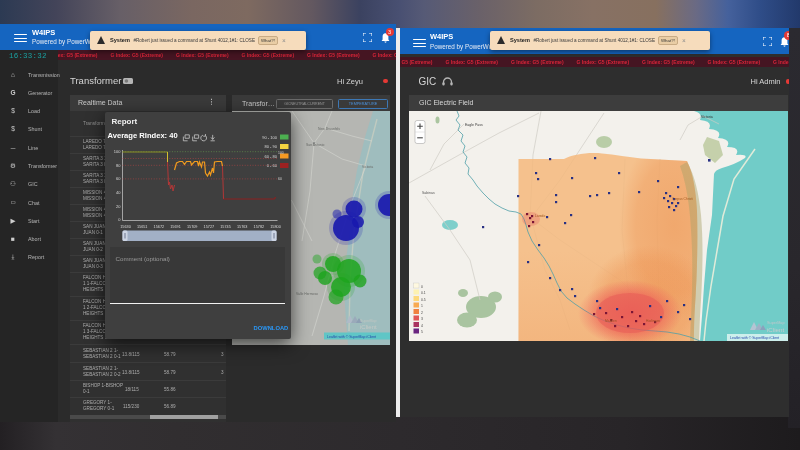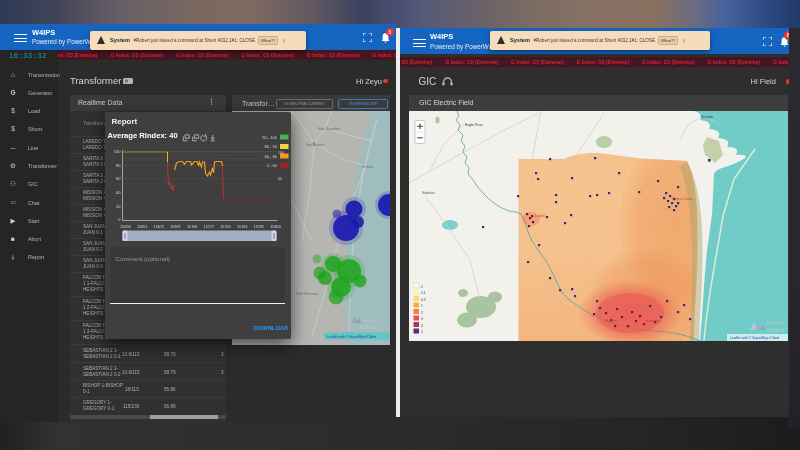--- a/index.html
+++ b/index.html
@@ -67,21 +67,21 @@
   <div class="navi" style="top:211px">■</div>
     <div class="navl" style="left:28px;top:212px">Abort</div>
   <div class="navi" style="top:229px">⤓</div>
     <div class="navl" style="left:28px;top:230px">Report</div>
 
   <div class="a" style="left:70px;top:51px;color:#d6d6d6;font-size:9.5px">Transformer</div>
   <svg class="a" style="left:123px;top:53px" width="10" height="8" viewBox="0 0 10 8">
       <rect x="0" y="1" width="10" height="6" rx="1.5" fill="#b5b5b5"></rect>
       <circle cx="3.4" cy="4" r="1.8" fill="#7a7a7a"></circle>
     </svg>
-  <div class="a" style="left:356px;top:52.5px;color:#d6d6d6;font-size:7.5px">Hi Zeyu</div>
+  <div class="a" style="left:337px;top:52.5px;color:#d6d6d6;font-size:7.5px">Hi Zeyu</div>
   <div class="a" style="left:383px;top:54.5px;width:4.5px;height:4.5px;border-radius:3px;background:#e53935"></div>
 
   <div class="card" style="left:70px;top:71px;width:156px;height:348px">
     <div class="chead"></div>
     <div class="a" style="left:8px;top:4px;color:#c9c9c9;font-size:7px">Realtime Data</div>
     <div class="a" style="left:138px;top:3px;color:#bbb;font-size:7px;font-weight:bold">⋮</div>
     <div class="a" style="left:13px;top:26px;color:#8f8f8f;font-size:4.8px">Transformer</div>
     <div class="sep" style="top:41px"></div>
     <div class="row2" style="top:44px">LAREDO 7 1-<br>LAREDO 7 0-1</div>
     <div class="sep" style="top:58px"></div>
@@ -272,21 +272,21 @@
       <path d="M5.5,1.2 C3.4,1.2 2.6,2.8 2.6,4.6 L2.6,7.6 L1.6,9 L9.4,9 L8.4,7.6 L8.4,4.6 C8.4,2.8 7.6,1.2 5.5,1.2 Z M4.4,9.6 a1.1,1.1 0 0 0 2.2,0" fill="#fff"></path>
     </svg>
   <div class="a" style="left:384.5px;top:3px;width:8.5px;height:8.5px;border-radius:4.5px;background:#e53935;color:#fff;font-size:5.5px;text-align:center;line-height:8.5px">8</div>
   <div class="tick" style="left:0;top:28.5px;width:389px;height:10px"><span style="margin-left:-19.5px">G Index: G5 (Extreme)</span><span>G Index: G5 (Extreme)</span><span>G Index: G5 (Extreme)</span><span>G Index: G5 (Extreme)</span><span>G Index: G5 (Extreme)</span><span>G Index: G5 (Extreme)</span><span>G Index: G5 (Extreme)</span></div>
   <div class="a" style="left:19px;top:47.5px;color:#d6d6d6;font-size:10px">GIC</div>
   <svg class="a" style="left:42px;top:49px" width="11" height="9" viewBox="0 0 11 9">
       <path d="M1.5,8 V5 a4,4 0 0 1 8,0 V8" fill="none" stroke="#b5b5b5" stroke-width="1.3"></path>
       <rect x="0.4" y="5.2" width="2.2" height="3.2" rx="1" fill="#b5b5b5"></rect>
       <rect x="8.4" y="5.2" width="2.2" height="3.2" rx="1" fill="#b5b5b5"></rect>
     </svg>
-  <div class="a" style="left:351px;top:49px;color:#d6d6d6;font-size:7.5px">Hi Field</div>
+  <div class="a" style="left:351px;top:49px;color:#d6d6d6;font-size:7.5px">Hi Admin</div>
   <div class="a" style="left:386px;top:51px;width:4.5px;height:4.5px;border-radius:3px;background:#e53935"></div>
 
   <div class="card" style="left:9.5px;top:67px;width:379px;height:246px;background:#383838">
     <div class="chead" style="background:#3d3d3d"></div>
     <div class="a" style="left:10px;top:4px;color:#d8d8d8;font-size:7px">GIC Electric Field</div>
     <svg class="a" style="left:0;top:16px" width="379" height="230" viewBox="0 0 379 230">
       <defs>
         <radialGradient id="rb">
             <stop offset="0%" stop-color="#e55" stop-opacity=".75"></stop>
             <stop offset="60%" stop-color="#e55" stop-opacity=".55"></stop>

